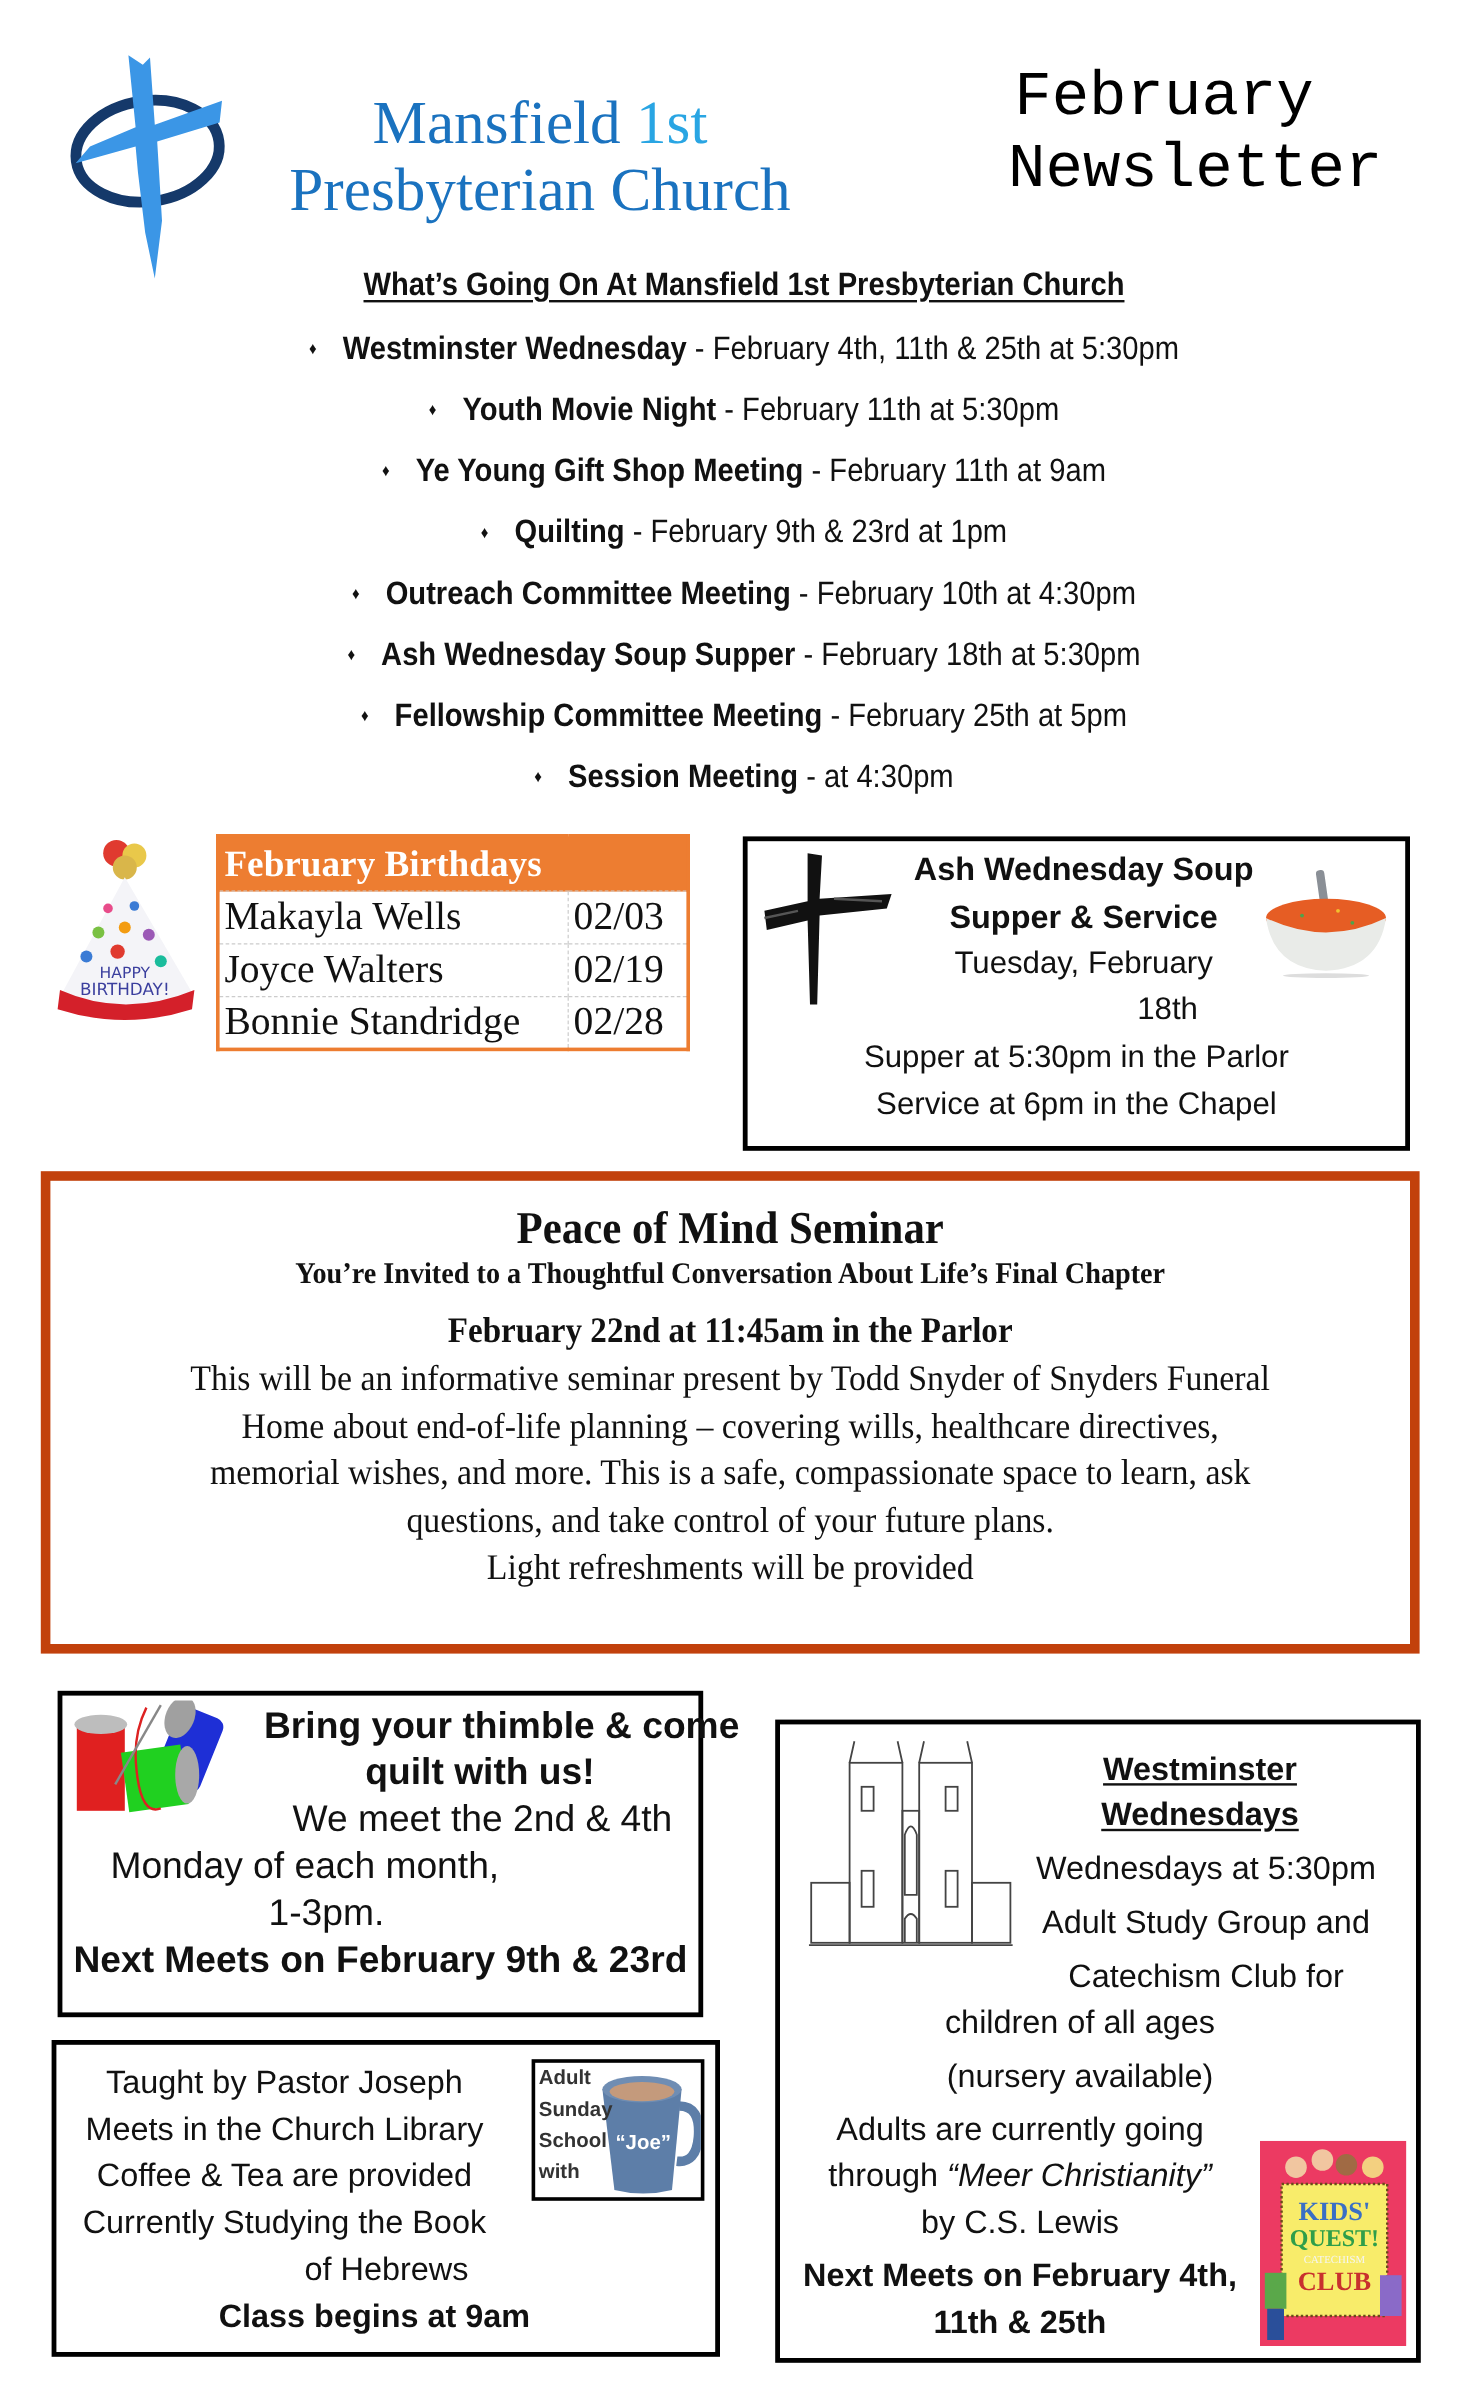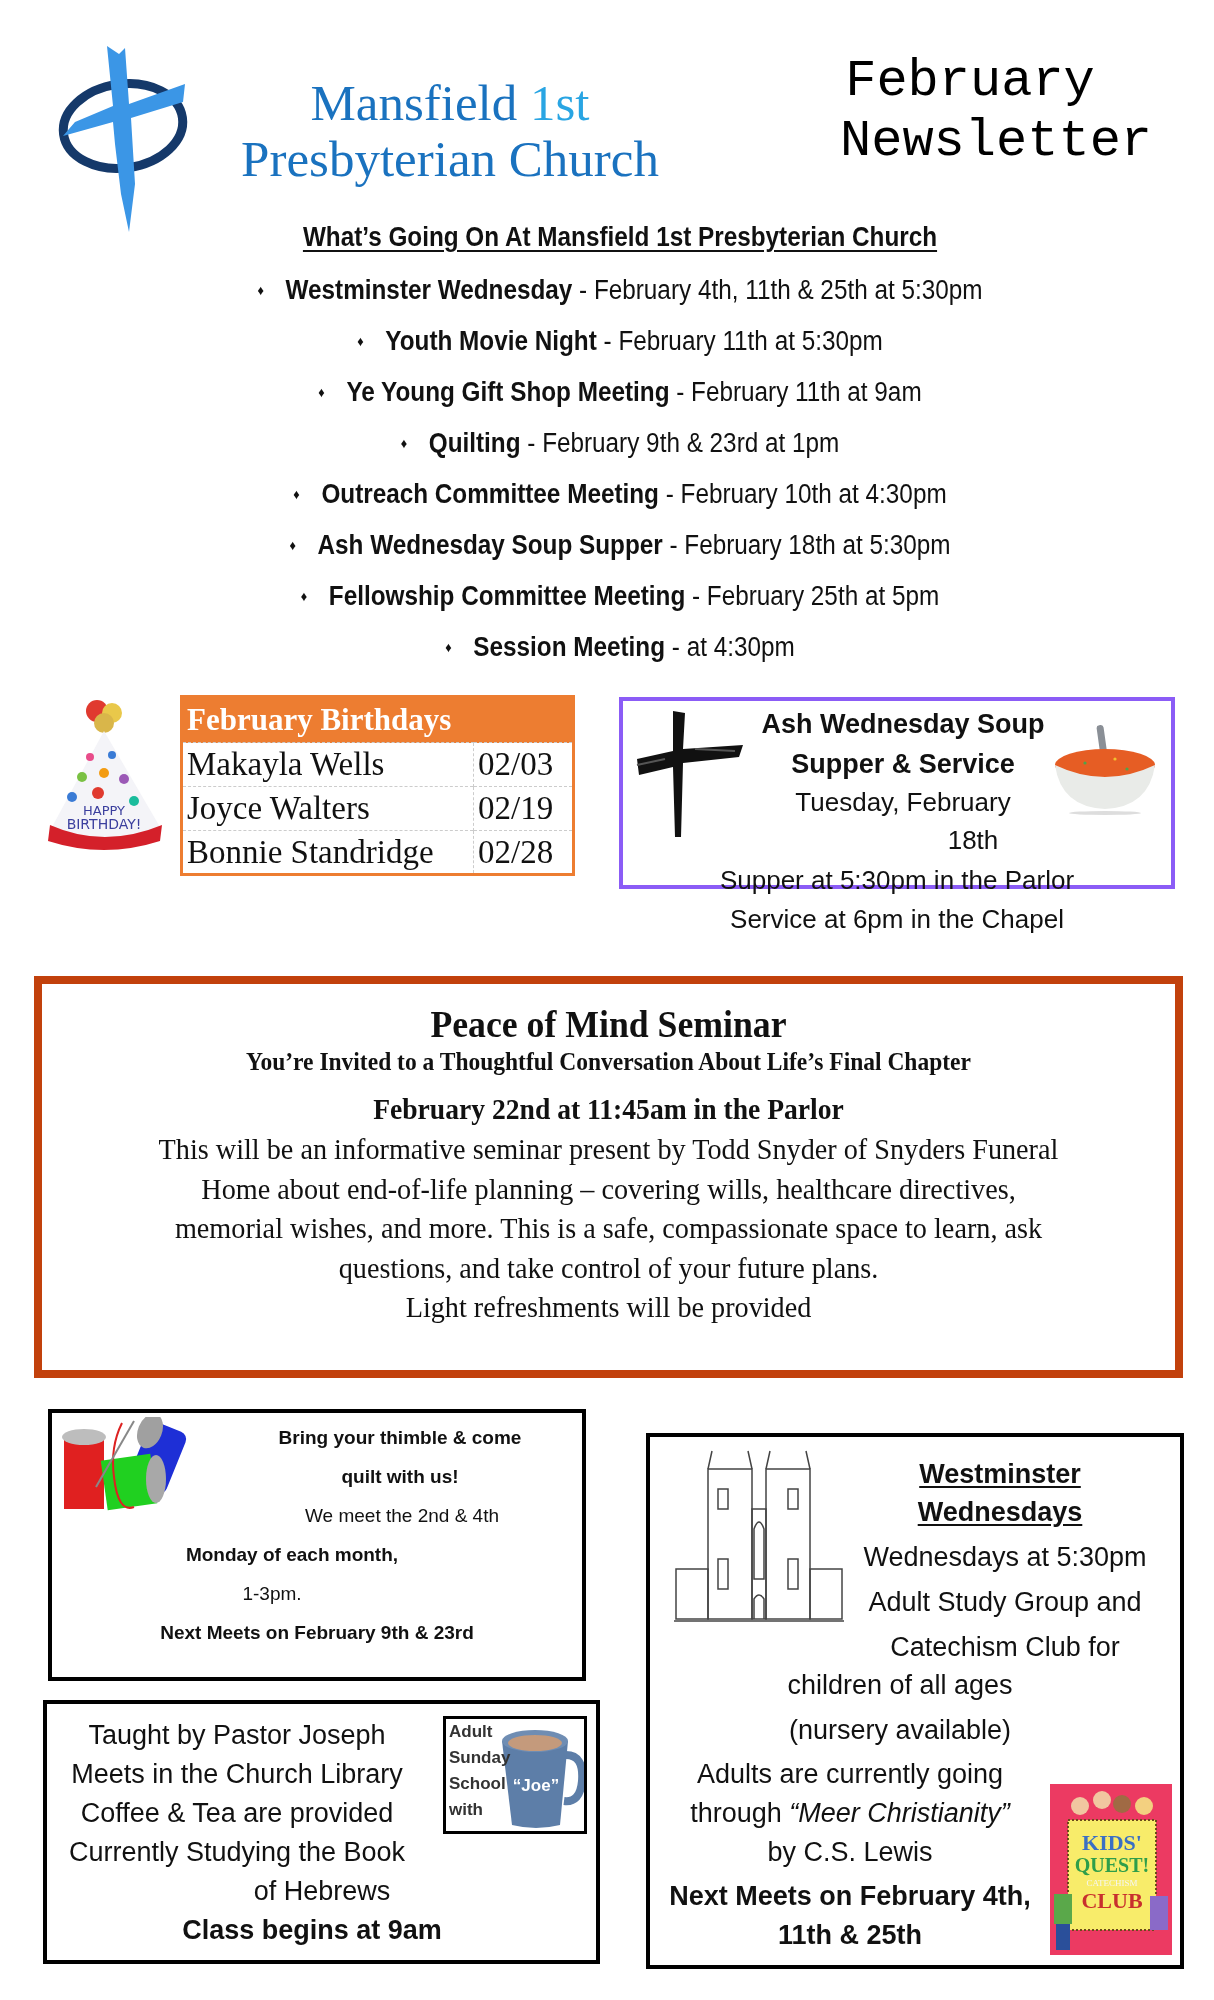--- a/index.html
+++ b/index.html
@@ -23,36 +23,36 @@
   #events-list .ev-name { font-weight: bold; }
 
   
   #party-hat { left: 42px; top: 697px; width: 125px; height: 160px; }
   #birthday-table { left: 180px; top: 695px; width: 395px; border: 3px solid #ed7d31; border-collapse: collapse; }
   #birthday-table th { background: #ed7d31; color: #fff; font-weight: bold; text-align: left; font-size: 31px; height: 46px; padding: 0 4px; }
   #birthday-table td { font-size: 33px; height: 44px; padding: 0 4px; border-top: 1px dashed #ccc; white-space: nowrap; }
   #birthday-table td.date { border-left: 1px dashed #ccc; width: 100px; }
 
   
-  #ash-box { left: 619px; top: 697px; width: 556px; height: 192px; border: 4px solid #8b5cf6; }
+  #ash-box { left: 619px; top: 697px; width: 556px; height: 262px; border: 4px solid #000000; }
   #ash-cross { left: 12px; top: 8px; width: 110px; height: 130px; }
   #soup-bowl { left: 428px; top: 22px; width: 108px; height: 92px; }
   .ash-line { position: absolute; white-space: nowrap; }
 
   
   #seminar-box { left: 34px; top: 976px; width: 1149px; height: 402px; border: 8px solid #c2410c; text-align: center; }
   #seminar-title { position: absolute; top: 18px; width: 100%; font-size: 38px; font-weight: bold; transform: scaleX(0.94); }
   #seminar-subtitle { position: absolute; top: 64px; width: 100%; font-size: 25px; font-weight: bold; transform: scaleX(0.94); }
   #seminar-when { position: absolute; top: 108px; width: 100%; font-size: 30px; font-weight: bold; transform: scaleX(0.92); }
   #seminar-body { position: absolute; top: 145px; width: 100%; font-size: 30px; line-height: 39.5px; transform: scaleX(0.94); }
 
   
   #quilt-box { left: 48px; top: 1409px; width: 538px; height: 272px; border: 4px solid #000; }
   #spools { left: 4px; top: 4px; width: 150px; height: 100px; }
-  .q-line { position: absolute; white-space: nowrap; font-size: 19px; line-height: 38px; }
+  .q-line { position: absolute; white-space: nowrap; font-size: 31px; line-height: 38px; }
   .bold { font-weight: bold; }
 
   
   #sunday-box { left: 43px; top: 1700px; width: 557px; height: 264px; border: 4px solid #000; }
   #mug-card { left: 396px; top: 12px; width: 144px; height: 118px; border: 3px solid #000; background: #fff; }
   .mug-label { position: absolute; left: 3px; font-size: 17px; font-weight: bold; color: #333; line-height: 26px; }
   .s-line { position: absolute; white-space: nowrap; font-size: 27px; line-height: 38px; text-align: center; }
 
   
   #westminster-box { left: 646px; top: 1433px; width: 538px; height: 536px; border: 4px solid #000; }
@@ -183,21 +183,21 @@
       <ellipse cx="28" cy="20" rx="22" ry="8" fill="#bdbdbd"></ellipse>
       <rect x="48" y="40" width="50" height="50" fill="#20d020" transform="rotate(-8 73 65)"></rect>
       <ellipse cx="100" cy="62" rx="10" ry="24" fill="#a8a8a8"></ellipse>
       <path d="M66 6 Q54 30 58 60 Q62 96 78 90" stroke="#d22" stroke-width="2" fill="none"></path>
       <line x1="78" y1="4" x2="40" y2="70" stroke="#888" stroke-width="2"></line>
     </svg>
   </div>
   <div class="q-line bold" style="left:168px; top:6px; width:360px; text-align:center;">Bring your thimble &amp; come</div>
   <div class="q-line bold" style="left:168px; top:45px; width:360px; text-align:center;">quilt with us!</div>
   <div class="q-line" style="left:190px; top:84px; width:320px; text-align:center;">We meet the 2nd &amp; 4th</div>
-  <div class="q-line" style="left:40px; top:123px; width:400px; text-align:center;font-weight:bold;">Monday of each month,</div>
+  <div class="q-line" style="left:40px; top:123px; width:400px; ">Monday of each month,</div>
   <div class="q-line" style="left:140px; top:162px; width:160px; text-align:center;">1-3pm.</div>
   <div class="q-line bold" style="left:0; top:201px; width:100%; text-align:center;">Next Meets on February 9th &amp; 23rd</div>
 </div>
 
 <div id="sunday-box" class="abs cal">
   <div class="s-line" style="left:0; top:12px; width:380px;">Taught by Pastor Joseph</div>
   <div class="s-line" style="left:0; top:51px; width:380px;">Meets in the Church Library</div>
   <div class="s-line" style="left:0; top:90px; width:380px;">Coffee &amp; Tea are provided</div>
   <div class="s-line" style="left:0; top:129px; width:380px;">Currently Studying the Book</div>
   <div class="s-line" style="left:170px; top:168px; width:210px;">of Hebrews</div>

